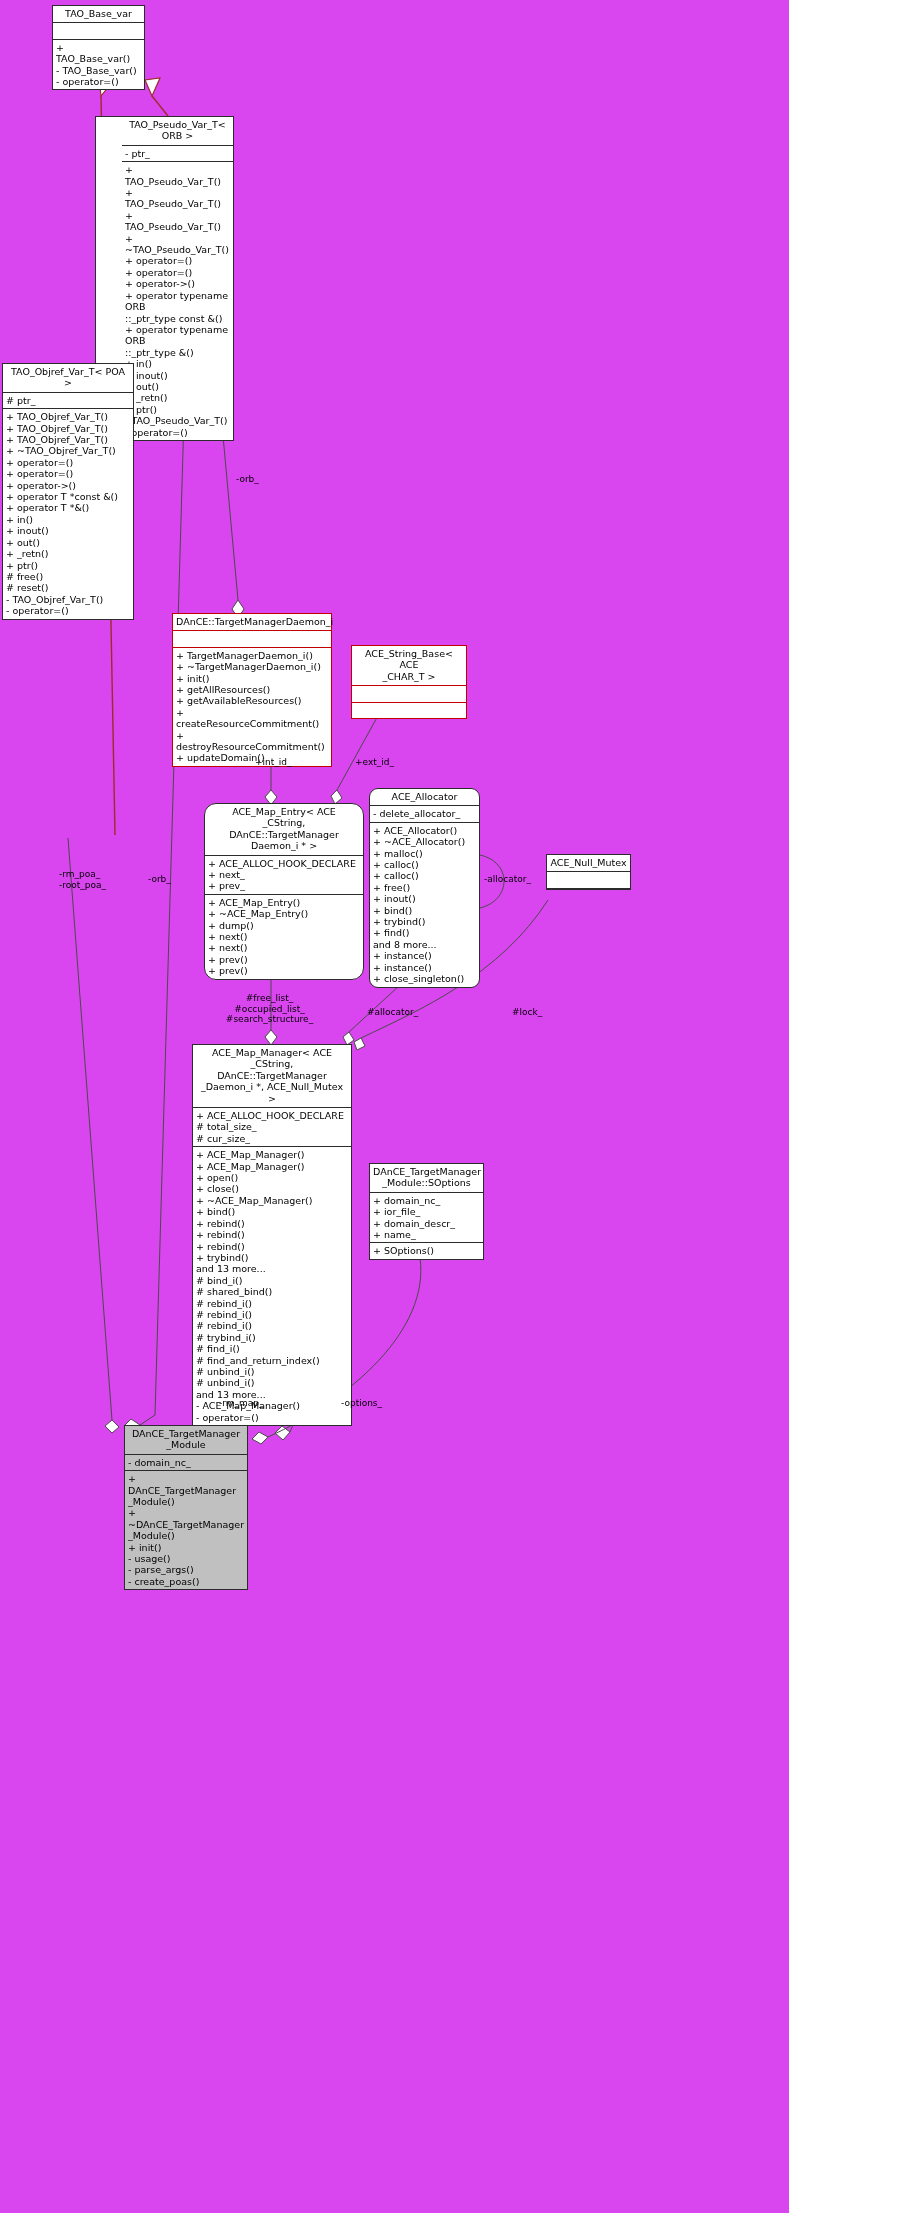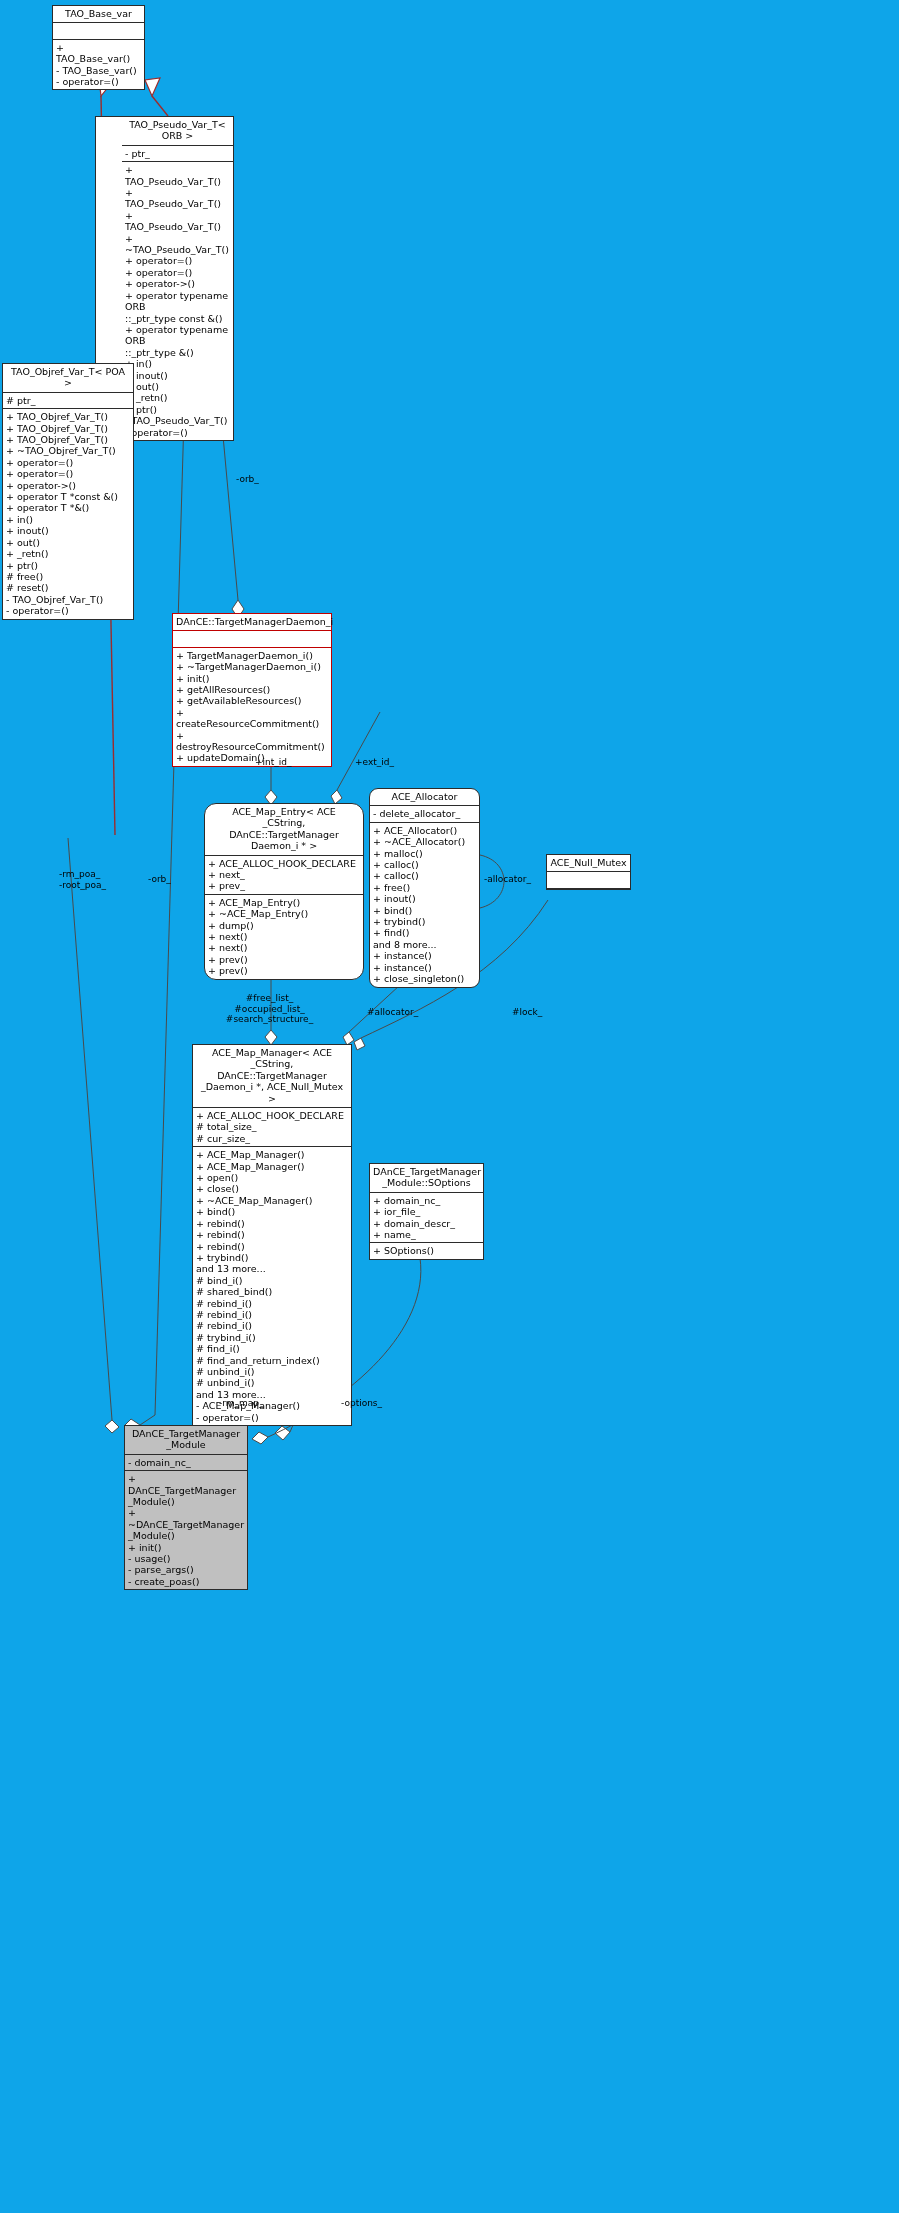--- a/index.html
+++ b/index.html
@@ -2,23 +2,23 @@
 <html><head>
 <meta charset="utf-8">
 <style>
   html,body{margin:0;padding:0;background:#ffffff;}
   body{
     font-family:"DejaVu Sans","Liberation Sans",sans-serif;
     -webkit-font-smoothing:antialiased;
   }
   #canvas{
     position:relative;
-    width:899px;
+    width:789px;
     height:2213px;
-    background:#0ea5e9;
+    background:#d946ef;
     overflow:hidden;
   }
   svg#edges{
     position:absolute;left:0;top:0;width:899px;height:2213px;
     pointer-events:none;
   }
   
   .uml{
     position:absolute;
     box-sizing:border-box;
@@ -188,20 +188,26 @@
         <div class="row">+ ~TargetManagerDaemon_i()</div>
         <div class="row">+ init()</div>
         <div class="row">+ getAllResources()</div>
         <div class="row">+ getAvailableResources()</div>
         <div class="row">+ createResourceCommitment()</div>
         <div class="row">+ destroyResourceCommitment()</div>
         <div class="row">+ updateDomain()</div>
       </div>
   </div>
 
+  <div class="uml red empty-sec" style="left:351px;top:645px;width:116px;">
+    <div class="title">ACE_String_Base&lt; ACE
+_CHAR_T &gt;</div>
+    <div class="attrs">&nbsp;</div>
+    <div class="ops">&nbsp;</div>
+  </div>
 
   <div class="uml" style="left:204px;top:803px;width:160px;border-radius:12px;">
     <div class="title">ACE_Map_Entry&lt; ACE
 _CString, DAnCE::TargetManager
 Daemon_i * &gt;</div>
     <div class="attrs">
         <div class="row">+ ACE_ALLOC_HOOK_DECLARE</div>
         <div class="row">+ next_</div>
         <div class="row">+ prev_</div>
       </div>

